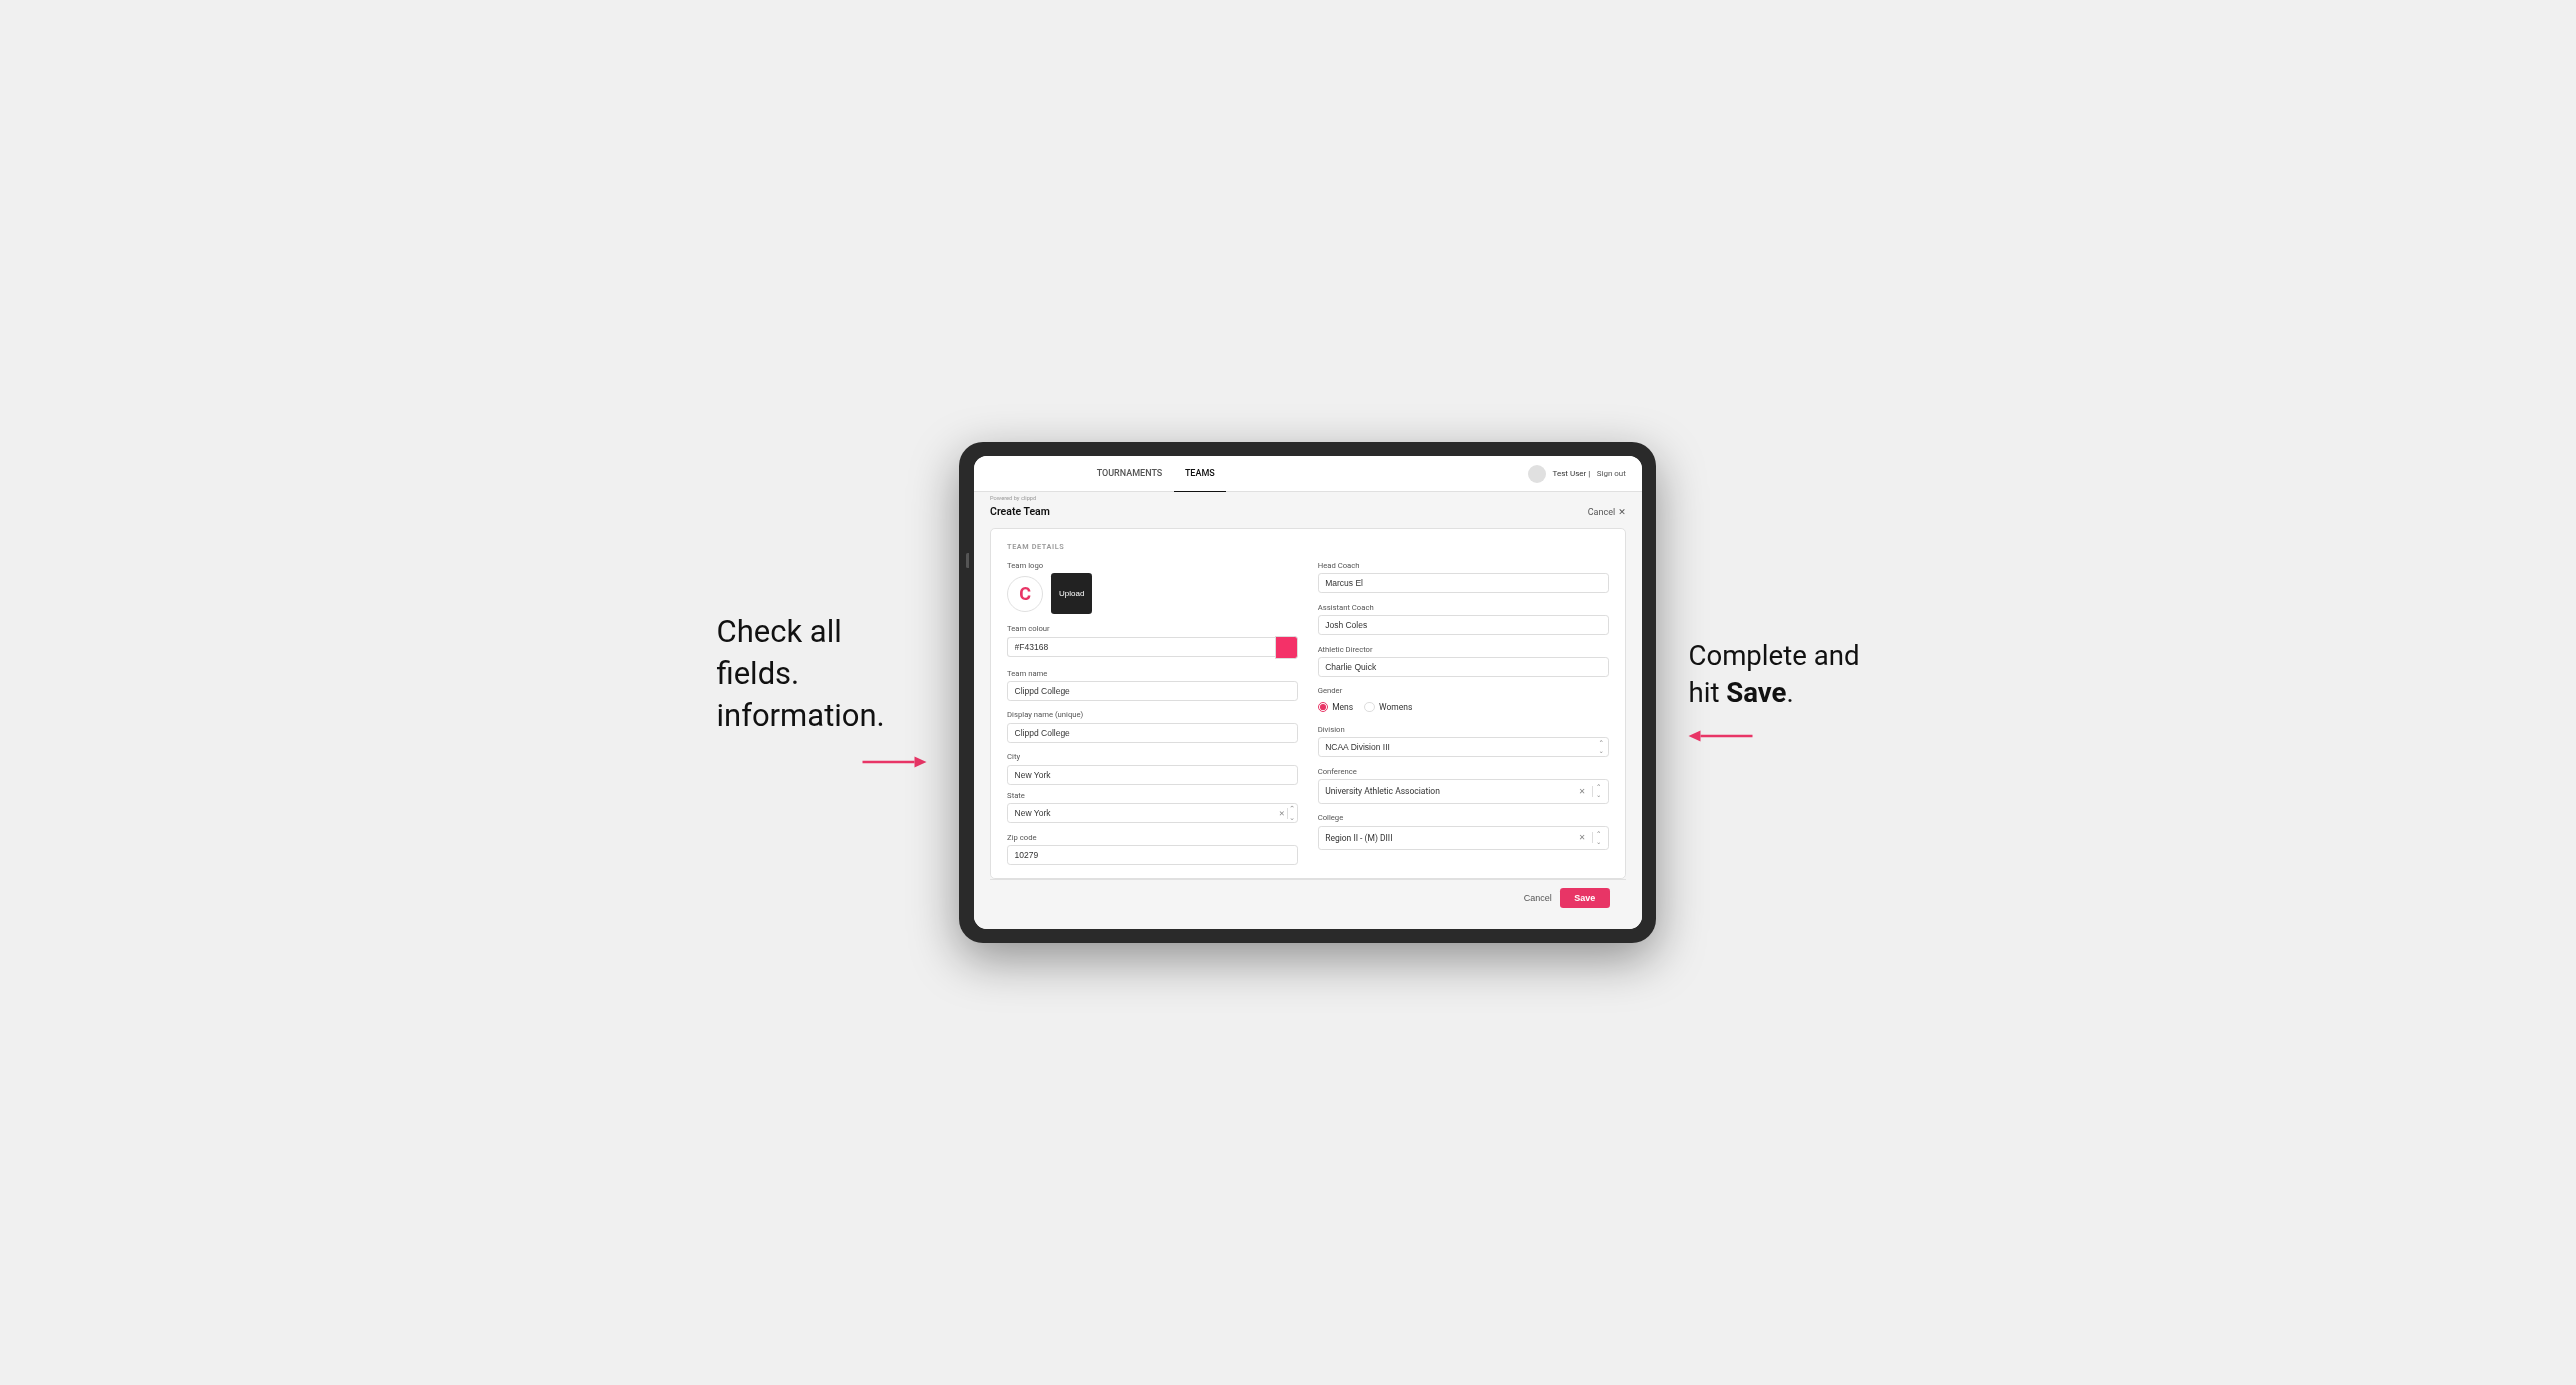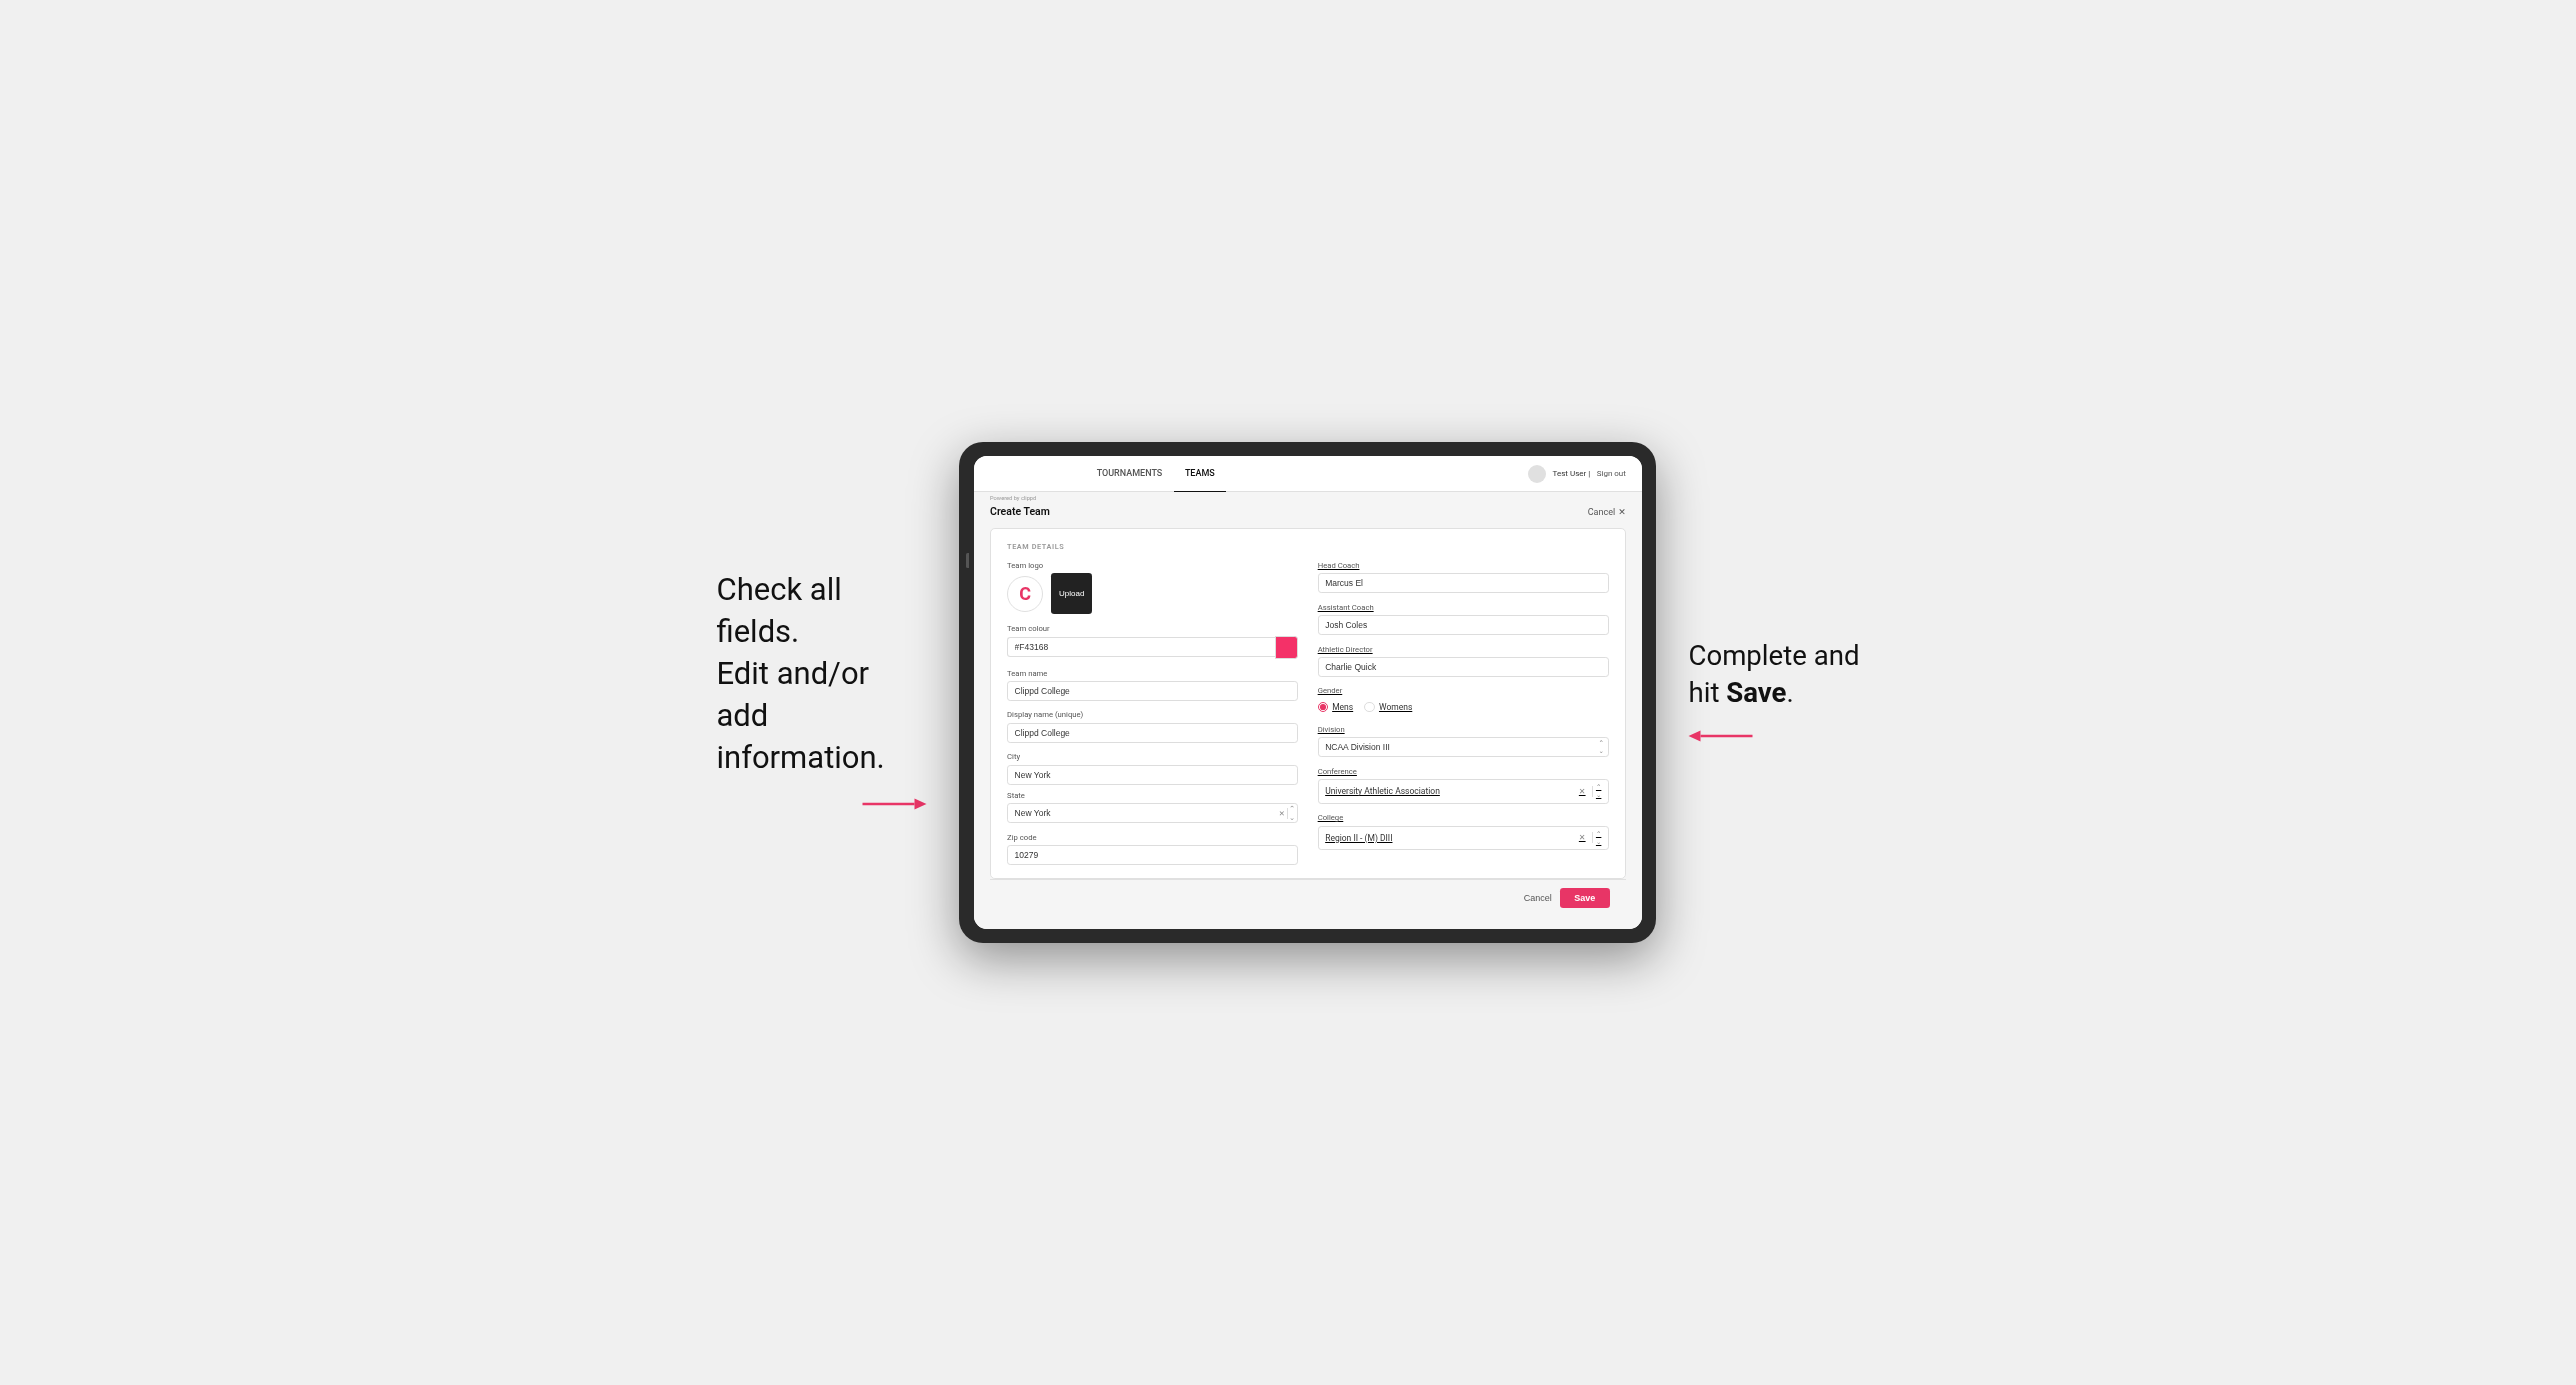--- a/index.html
+++ b/index.html
@@ -169,21 +169,20 @@
     .form-left {
       display: flex;
       flex-direction: column;
       gap: 9.7px;
     }
 
     .form-right {
       display: flex;
       flex-direction: column;
       gap: 9.7px;
-      text-decoration: underline;
     }
 
     .field-label {
       font-size: 7.7px;
       color: #555;
       margin-bottom: 3.2px;
       font-weight: 400;
     }
 
     .form-input {
@@ -417,21 +416,20 @@
     }
   </style>
 </head>
 <body>
 
 <div class="page-wrapper">
 
   <div style="max-width:211px;">
     <div style="font-size:31px; font-weight:400; line-height:1.35; color:#111;">
       <div>Check all fields.</div>
-      <div>Edit and/or add</div>
       <div>information.</div>
     </div>
 
     <div style="margin-top:13px; display:flex; justify-content:flex-end;">
       <svg width="65" height="24" viewBox="0 0 80 30">
         <line x1="0" y1="15" x2="65" y2="15" stroke="#e83566" stroke-width="3"></line>
         <polygon points="65,8 80,15 65,22" fill="#e83566"></polygon>
       </svg>
     </div>
   </div>

